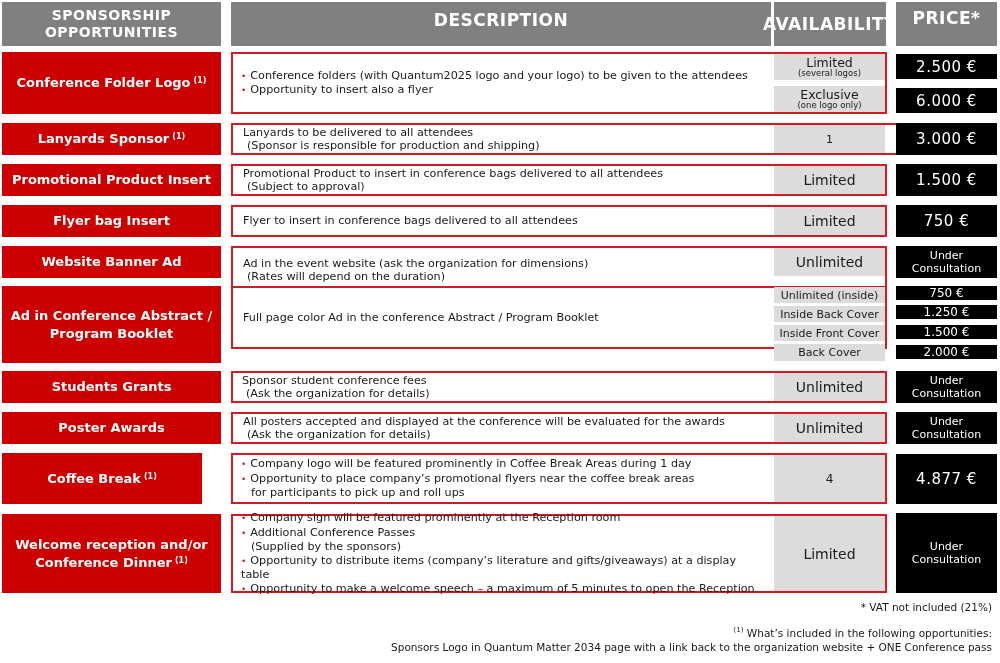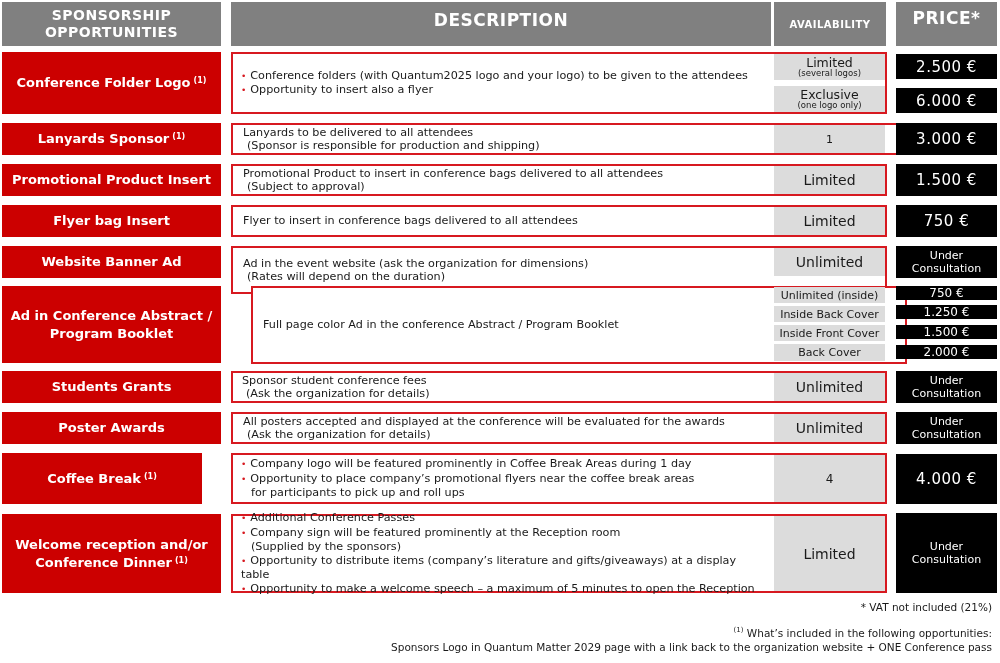--- a/index.html
+++ b/index.html
@@ -3,21 +3,21 @@
 <meta charset="utf-8">
 <style>
   html, body { margin:0; padding:0; background:#ffffff; }
   body { width:1000px; height:663px; position:relative; overflow:hidden;
          font-family:"DejaVu Sans", sans-serif; color:#1a1a1a; }
   .abs { position:absolute; box-sizing:border-box; }
   .hdr { background:#808080; color:#ffffff; font-weight:bold; display:flex;
          align-items:center; justify-content:center; text-align:center; letter-spacing:0.5px; }
   .hdr-1 { font-size:14px; line-height:17px; }
   .hdr-2 { font-size:17px; padding-bottom:8px; }
-  .hdr-3 { font-size:10px; }
+  .hdr-3 { font-size:17px; }
   .hdr-4 { font-size:17px; padding-bottom:12px; }
   .label { background:#cc0000; color:#ffffff; font-weight:bold; font-size:13px;
            display:flex; align-items:center; justify-content:center; text-align:center; line-height:18px; }
   .label sup { font-size:8px; vertical-align:top; position:relative; top:-2px; margin-left:3px; font-weight:bold; }
   .desc-box { border:2px solid #d71920; background:#ffffff; }
   .desc { position:absolute; left:8px; top:0; bottom:0; right:120px; display:flex; flex-direction:column;
           justify-content:center; font-size:11.2px; line-height:13.5px; color:#1a1a1a; }
   .desc .li { padding-left:0; }
   .desc .bullet { color:#d71920; margin-right:4px; font-size:9px; }
   .desc .sub { padding-left:4px; }
@@ -117,21 +117,21 @@
 <div class="abs avail avail-big" style="left:774px;top:248px;width:111px;height:28px;">Unlimited</div>
 <div class="abs price price-consult" style="left:896px;top:246px;width:101px;height:32px;flex-direction:column;">
   <span>Under</span>
   <span>Consultation</span>
 </div>
 
 <div class="abs label" style="left:2px;top:286px;width:219px;height:77px;flex-direction:column;">
   <span>Ad in Conference Abstract /</span>
   <span>Program Booklet</span>
 </div>
-<div class="abs desc-box" style="left:231px;top:286px;width:656px;height:78px;margin-left:20px;">
+<div class="abs desc-box" style="left:231px;top:286px;width:656px;height:63px;">
   <div class="desc" style="left:10px;">
     <div>Full page color Ad in the conference Abstract / Program Booklet</div>
   </div>
 </div>
 <div class="abs avail avail-small" style="left:774px;top:287px;width:111px;height:16px;">Unlimited (inside)</div>
 <div class="abs avail avail-small" style="left:774px;top:306px;width:111px;height:16px;">Inside Back Cover</div>
 <div class="abs avail avail-small" style="left:774px;top:325px;width:111px;height:16px;">Inside Front Cover</div>
 <div class="abs avail avail-small" style="left:774px;top:344px;width:111px;height:17px;">Back Cover</div>
 <div class="abs price price-small" style="left:896px;top:286px;width:101px;height:14px;">750 €</div>
 <div class="abs price price-small" style="left:896px;top:305px;width:101px;height:14px;">1.250 €</div>
@@ -173,39 +173,39 @@
     <sup>(1)</sup>
 </div>
 <div class="abs desc-box" style="left:231px;top:453px;width:656px;height:51px;">
   <div class="desc">
     <div><span class="bullet">•</span><span>Company logo will be featured prominently in Coffee Break Areas during 1 day</span></div>
     <div><span class="bullet">•</span><span>Opportunity to place company’s promotional flyers near the coffee break areas</span></div>
     <div class="cont">for participants to pick up and roll ups</div>
   </div>
 </div>
 <div class="abs avail avail-med" style="left:774px;top:455px;width:111px;height:47px;">4</div>
-<div class="abs price price-big" style="left:896px;top:454px;width:101px;height:50px;">4.000 €</div>
+<div class="abs price price-big" style="left:896px;top:454px;width:101px;height:50px;">4.877 €</div>
 
 <div class="abs label" style="left:2px;top:514px;width:219px;height:79px;flex-direction:column;">
   <span>Welcome reception and/or</span>
   <span><span>Conference Dinner</span><sup>(1)</sup></span>
 </div>
 <div class="abs desc-box" style="left:231px;top:514px;width:656px;height:79px;">
   <div class="desc">
+    <div><span class="bullet">•</span><span>Company sign will be featured prominently at the Reception room</span></div>
     <div><span class="bullet">•</span><span>Additional Conference Passes</span></div>
-    <div><span class="bullet">•</span><span>Company sign will be featured prominently at the Reception room</span></div>
     <div class="cont">(Supplied by the sponsors)</div>
     <div><span class="bullet">•</span><span>Opportunity to distribute items (company’s literature and gifts/giveaways) at a display table</span></div>
     <div><span class="bullet">•</span><span>Opportunity to make a welcome speech – a maximum of 5 minutes to open the Reception</span></div>
   </div>
 </div>
 <div class="abs avail avail-big" style="left:774px;top:516px;width:111px;height:75px;">Limited</div>
 <div class="abs price price-consult" style="left:896px;top:513px;width:101px;height:80px;flex-direction:column;">
   <span>Under</span>
   <span>Consultation</span>
 </div>
 
 <div class="abs footnote" style="right:8px;top:601px;width:400px;">* VAT not included (21%)</div>
 <div class="abs footnote" style="right:8px;top:626px;width:600px;">
   <sup>(1)</sup>
   <span>What’s included in the following opportunities:</span>
 </div>
-<div class="abs footnote" style="right:8px;top:641px;width:700px;">Sponsors Logo in Quantum Matter 2029 page with a link back to the organization website + ONE Conference pass</div>
+<div class="abs footnote" style="right:8px;top:641px;width:700px;">Sponsors Logo in Quantum Matter 2034 page with a link back to the organization website + ONE Conference pass</div>
 
 </body></html>

